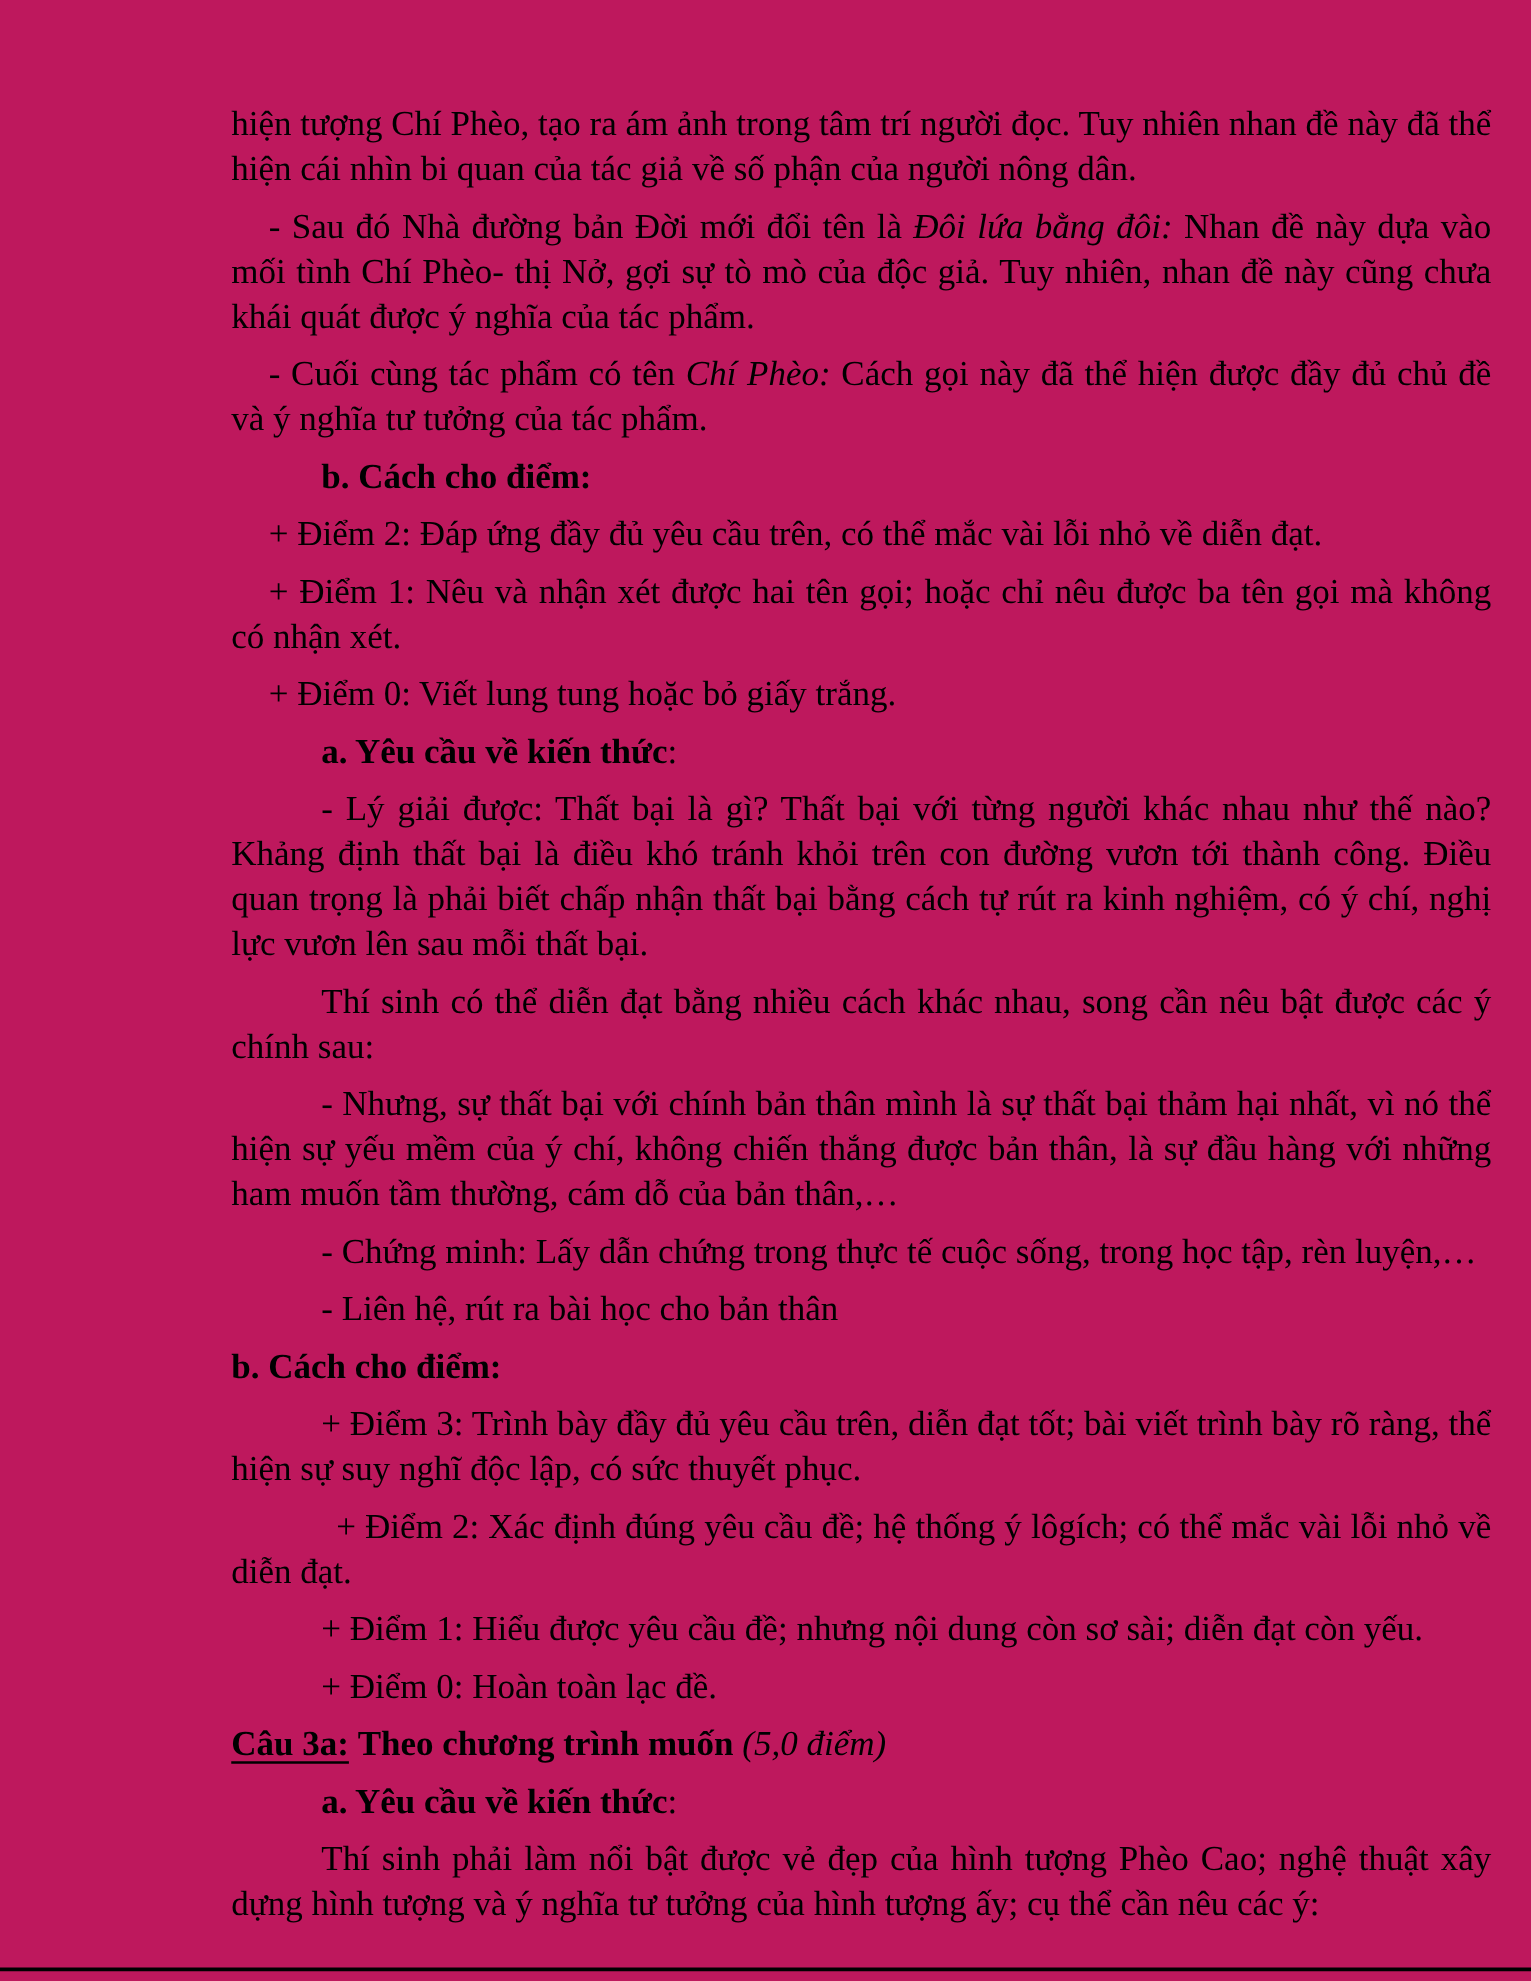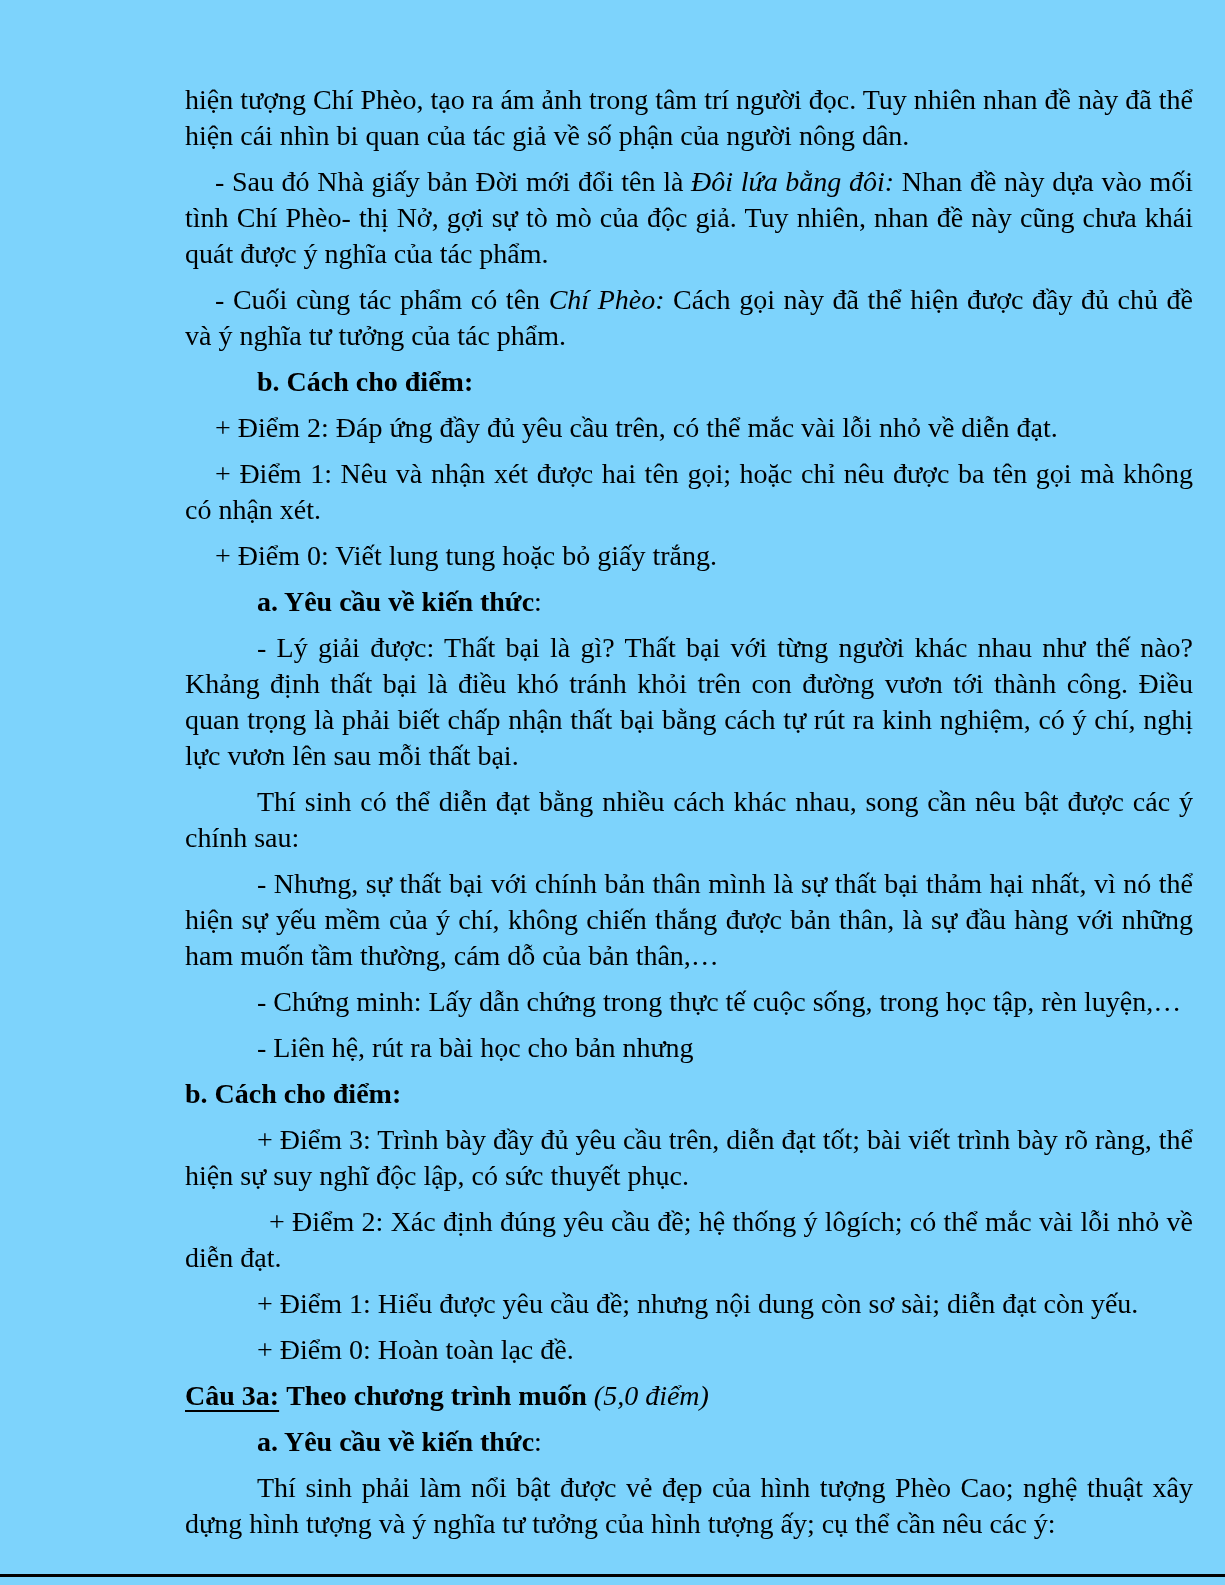--- a/index.html
+++ b/index.html
@@ -11,21 +11,21 @@
     height: 1585px;
     background: #ffffff;
     position: relative;
     overflow: hidden;
     font-family: "Liberation Serif", "DejaVu Serif", serif;
     color: #000000;
   }
   .page {
     position: absolute;
     inset: 0;
-    background: #7dd3fc;
+    background: #be185d;
   }
   .content {
     position: absolute;
     left: 185px;
     top: 82px;
     width: 1008px;
   }
   p.para {
     margin: 0 0 10px 0;
     font-size: 28px;
@@ -52,32 +52,32 @@
     height: 3px;
     background: #000000;
   }
 </style>
 </head>
 <body>
 
 <div class="page">
   <div class="content">
       <p class="para indent-none"><span>hiện tượng Chí Phèo, tạo ra ám ảnh trong tâm trí người đọc. Tuy nhiên nhan đề này đã thể hiện cái nhìn bi quan của tác giả về số phận của người nông dân.</span></p>
-      <p class="para indent-small"><span>- Sau đó Nhà giấy bản Đời mới đổi tên là </span><span class="i">Đôi lứa bằng đôi:</span><span> Nhan đề này dựa vào mối tình Chí Phèo- thị Nở, gợi sự tò mò của độc giả. Tuy nhiên, nhan đề này cũng chưa khái quát được ý nghĩa của tác phẩm.</span></p>
+      <p class="para indent-small"><span>- Sau đó Nhà đường bản Đời mới đổi tên là </span><span class="i">Đôi lứa bằng đôi:</span><span> Nhan đề này dựa vào mối tình Chí Phèo- thị Nở, gợi sự tò mò của độc giả. Tuy nhiên, nhan đề này cũng chưa khái quát được ý nghĩa của tác phẩm.</span></p>
       <p class="para indent-small"><span>- Cuối cùng tác phẩm có tên </span><span class="i">Chí Phèo:</span><span> Cách gọi này đã thể hiện được đầy đủ chủ đề và ý nghĩa tư tưởng của tác phẩm.</span></p>
       <p class="para indent-tab"><span class="b">b. Cách cho điểm:</span></p>
       <p class="para indent-small"><span>+ Điểm 2: Đáp ứng đầy đủ yêu cầu trên, có thể mắc vài lỗi nhỏ về diễn đạt.</span></p>
       <p class="para indent-small"><span>+ Điểm 1: Nêu và nhận xét được hai tên gọi; hoặc chỉ nêu được ba tên gọi mà không có nhận xét.</span></p>
       <p class="para indent-small"><span>+ Điểm 0: Viết lung tung hoặc bỏ giấy trắng.</span></p>
       <p class="para indent-tab"><span class="b">a. Yêu cầu về kiến thức</span><span>:</span></p>
       <p class="para indent-tab"><span>- Lý giải được: Thất bại là gì? Thất bại với từng người khác nhau như thế nào? Khảng định thất bại là điều khó tránh khỏi trên con đường vươn tới thành công. Điều quan trọng là phải biết chấp nhận thất bại bằng cách tự rút ra kinh nghiệm, có ý chí, nghị lực vươn lên sau mỗi thất bại.</span></p>
       <p class="para indent-tab"><span>Thí sinh có thể diễn đạt bằng nhiều cách khác nhau, song cần nêu bật được các ý chính sau:</span></p>
       <p class="para indent-tab"><span>- Nhưng, sự thất bại với chính bản thân mình là sự thất bại thảm hại nhất, vì nó thể hiện sự yếu mềm của ý chí, không chiến thắng được bản thân, là sự đầu hàng với những ham muốn tầm thường, cám dỗ của bản thân,…</span></p>
       <p class="para indent-tab"><span>- Chứng minh: Lấy dẫn chứng trong thực tế cuộc sống, trong học tập, rèn luyện,…</span></p>
-      <p class="para indent-tab"><span>- Liên hệ, rút ra bài học cho bản nhưng</span></p>
+      <p class="para indent-tab"><span>- Liên hệ, rút ra bài học cho bản thân</span></p>
       <p class="para indent-none"><span class="b">b. Cách cho điểm:</span></p>
       <p class="para indent-tab"><span>+ Điểm 3: Trình bày đầy đủ yêu cầu trên, diễn đạt tốt; bài viết trình bày rõ ràng, thể hiện sự suy nghĩ độc lập, có sức thuyết phục.</span></p>
       <p class="para indent-tab2"><span>+ Điểm 2: Xác định đúng yêu cầu đề; hệ thống ý lôgích; có thể mắc vài lỗi nhỏ về diễn đạt.</span></p>
       <p class="para indent-tab"><span>+ Điểm 1: Hiểu được yêu cầu đề; nhưng nội dung còn sơ sài; diễn đạt còn yếu.</span></p>
       <p class="para indent-tab"><span>+ Điểm 0: Hoàn toàn lạc đề.</span></p>
       <p class="para indent-none"><span class="b u">Câu 3a:</span><span> </span><span class="b">Theo chương trình muốn </span><span class="i">(5,0 điểm)</span></p>
       <p class="para indent-tab"><span class="b">a. Yêu cầu về kiến thức</span><span>:</span></p>
       <p class="para indent-tab"><span>Thí sinh phải làm nổi bật được vẻ đẹp của hình tượng Phèo Cao; nghệ thuật xây dựng hình tượng và ý nghĩa tư tưởng của hình tượng ấy; cụ thể cần nêu các ý:</span></p>
     </div>
   <div class="footer-rule"></div>

